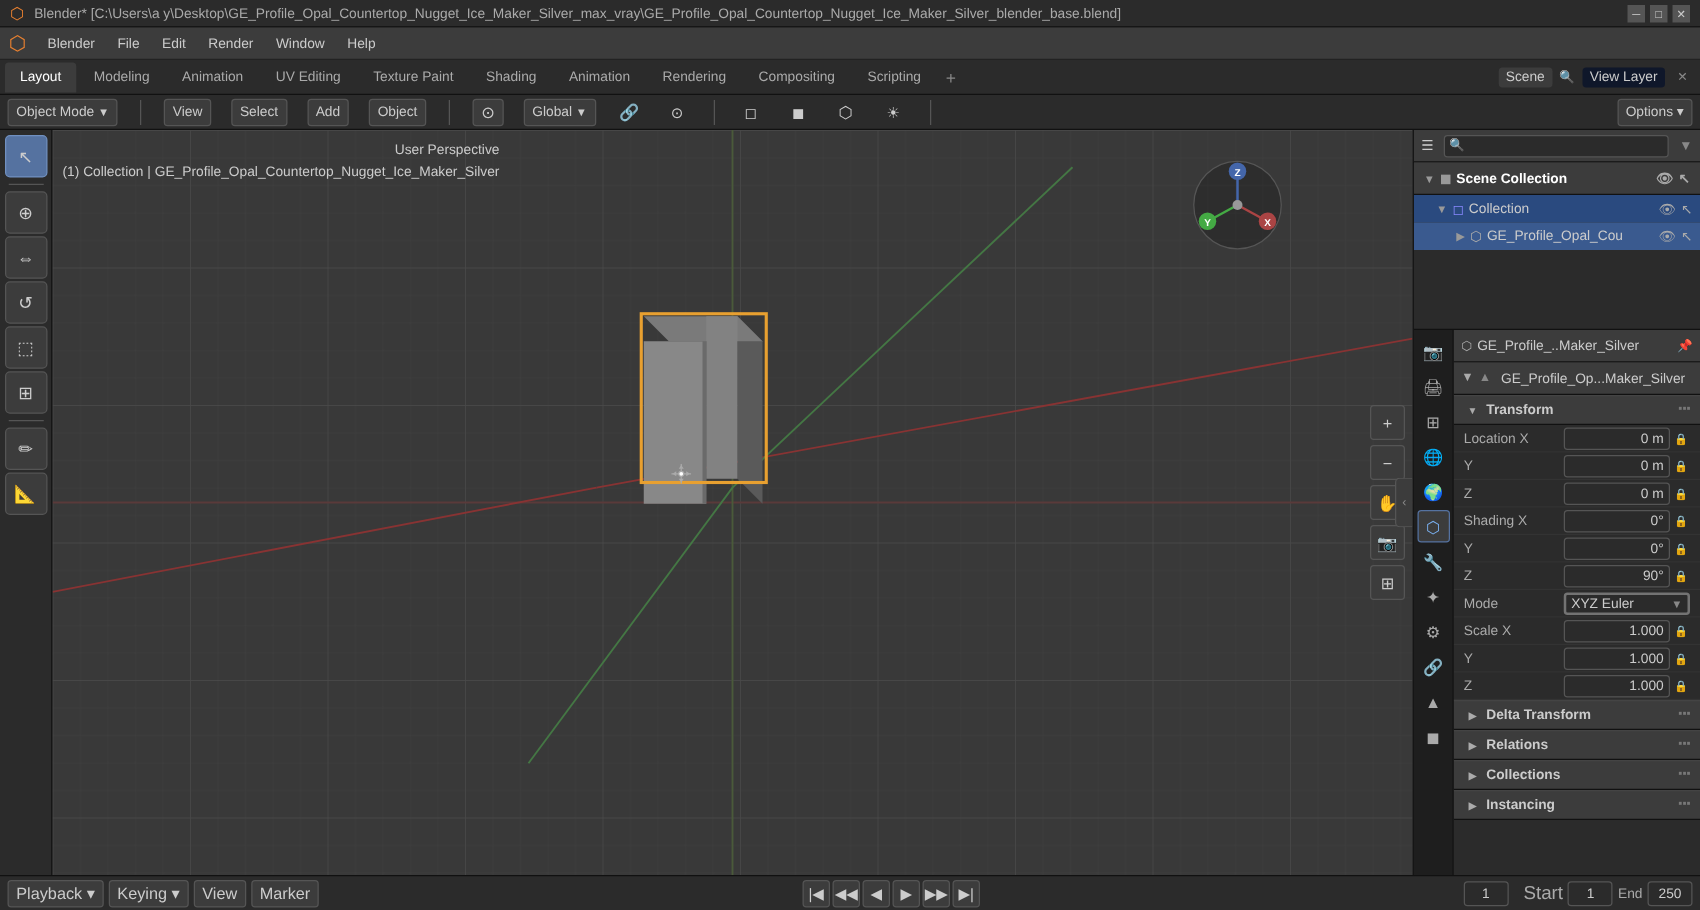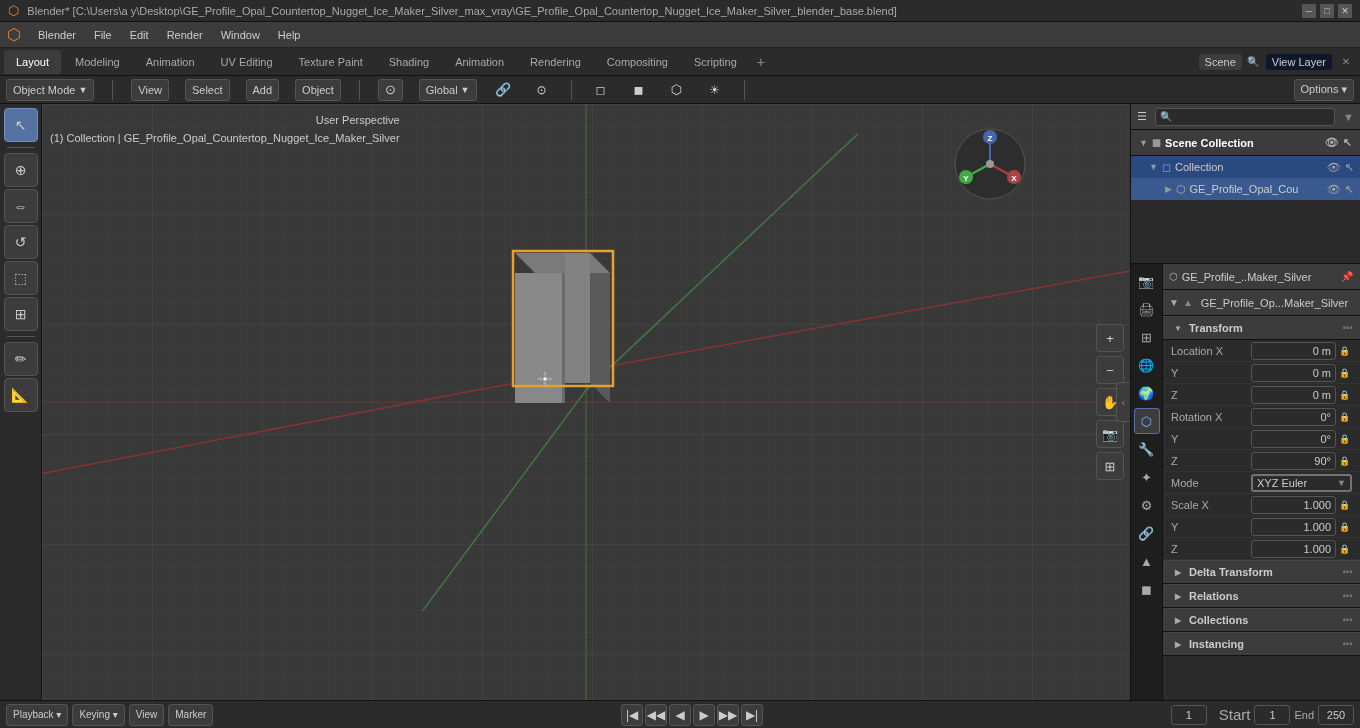--- a/index.html
+++ b/index.html
@@ -474,21 +474,21 @@
       font-size: 11px;
       color: #ccc;
     }
 
     .bottom-dropdown {
       padding: 2px 6px;
       background: #3c3c3c;
       border: 1px solid #555;
       border-radius: 3px;
       color: #ccc;
-      font-size: 10px;
+      font-size: 13px;
       cursor: pointer;
       height: 22px;
       display: flex;
       align-items: center;
       gap: 3px;
     }
 
     
     .viewport-object {
       position: absolute;
@@ -872,21 +872,21 @@
 
           <div class="prop-row">
             <span class="prop-label">Z</span>
             <div class="prop-field">
               <span>0 m</span>
             </div>
             <div class="prop-lock">🔒</div>
           </div>
 
           <div class="prop-row">
-            <span class="prop-label">Rotation X</span>
+            <span class="prop-label">Shading X</span>
             <div class="prop-field">
               <span>0°</span>
             </div>
             <div class="prop-lock">🔒</div>
           </div>
 
           <div class="prop-row">
             <span class="prop-label">Y</span>
             <div class="prop-field">
               <span>0°</span>

